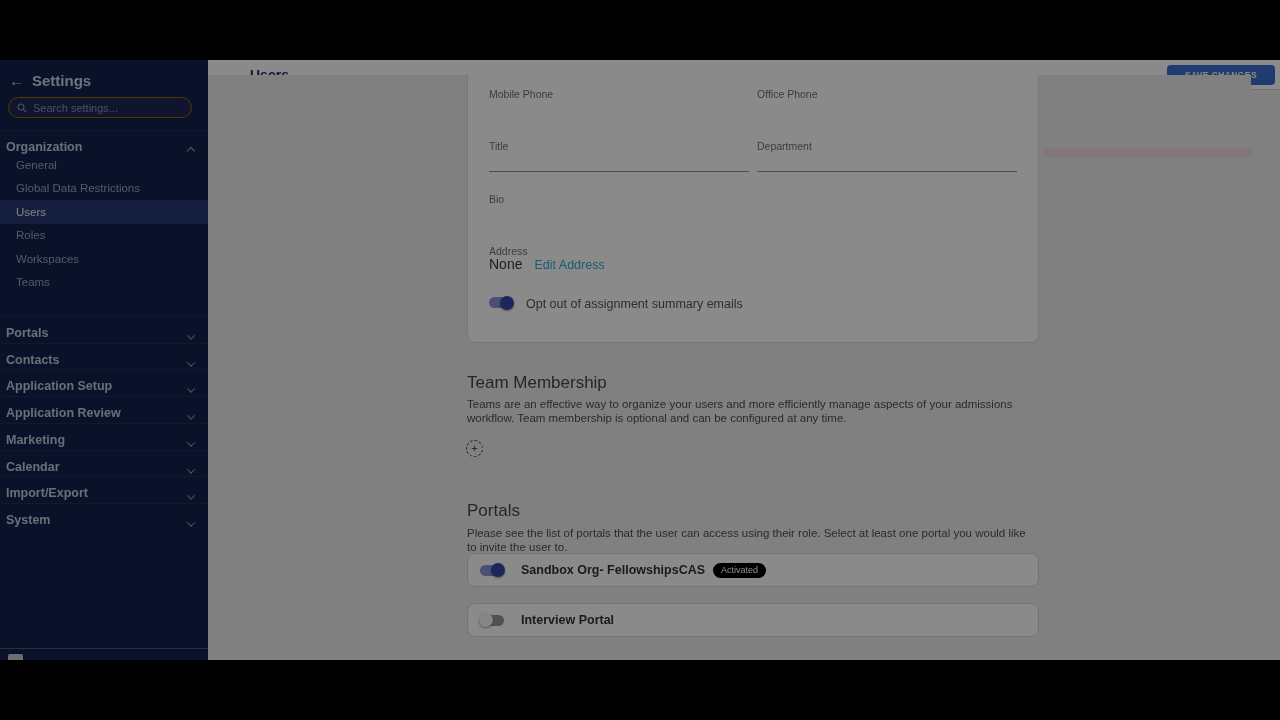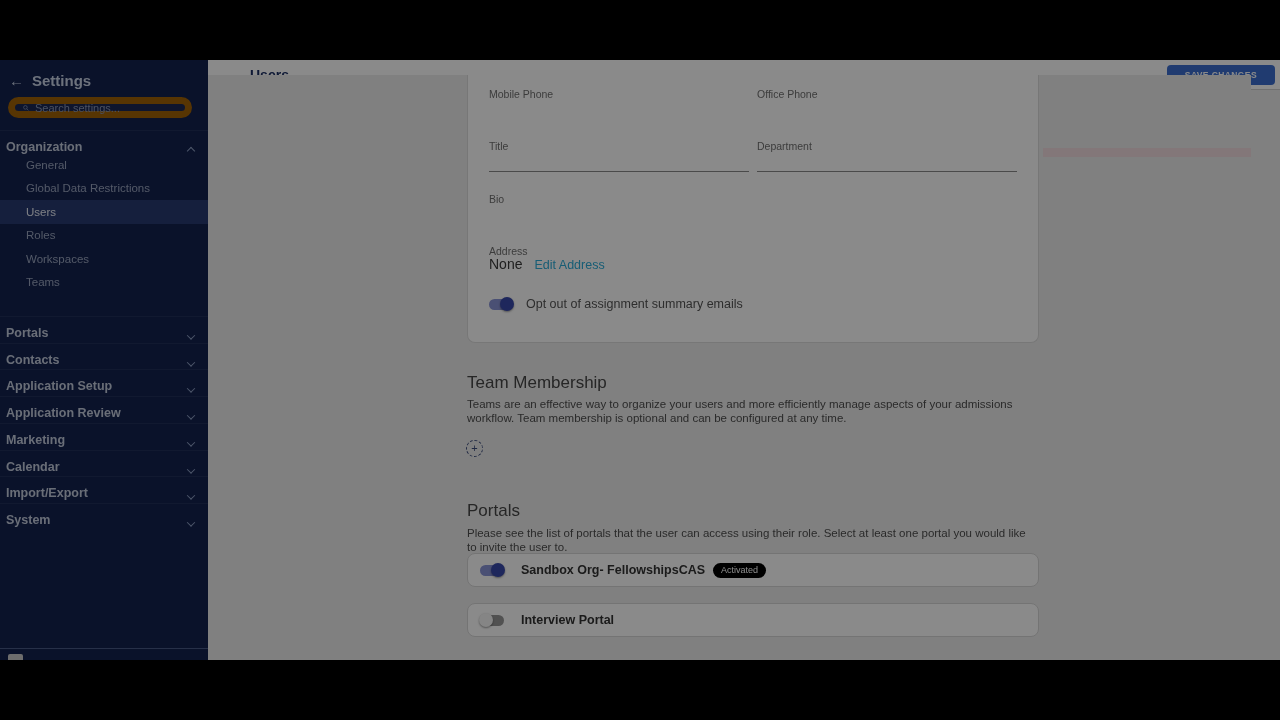--- a/index.html
+++ b/index.html
@@ -5,30 +5,30 @@
   * { margin:0; padding:0; box-sizing:border-box; }
   html,body { width:1280px; height:720px; background:#000; overflow:hidden;
               font-family:"Liberation Sans", sans-serif; }
   .app { position:absolute; left:0; top:60px; width:1280px; height:600px; background:#ededed; }
 
   
   .sidebar { position:absolute; left:0; top:0; width:208px; height:600px; background:#13224f; }
   .sb-header { position:absolute; left:0; top:8px; width:208px; height:24px; display:flex; align-items:center; }
   .sb-back { color:#c6d0e4; font-size:15px; margin-left:9px; cursor:pointer; }
   .sb-title { color:#c9d3e6; font-size:15px; font-weight:bold; margin-left:8px; }
-  .sb-search { position:absolute; left:8px; top:37px; width:184px; height:21px; border:7px solid #a16207;
+  .sb-search { position:absolute; left:8px; top:37px; width:184px; height:21px; border:1px solid #a16207;
                border-radius:11px; display:flex; align-items:center; padding:0 8px; background:rgba(255,255,255,0.03); }
   .sb-search input { flex:1; background:transparent; border:none; outline:none; color:#aeb8d2;
                      font-size:11px; margin-left:6px; font-family:"Liberation Sans", sans-serif; }
   .sb-search input::placeholder { color:#8b96b3; }
   .sb-sec-head { position:absolute; left:0; width:208px; height:24px; display:flex; align-items:flex-end;
                  padding:0 14px 0 6px; cursor:pointer; border-top:1px solid rgba(255,255,255,0.06); }
   .sb-sec-head .lbl { color:#c3cbdd; font-size:12.5px; font-weight:bold; flex:1; }
   .sb-item { position:absolute; left:0; width:208px; height:23.5px; display:flex; align-items:center;
-             padding-left:26px; color:#9aa5bf; font-size:11.5px; cursor:pointer; }
+             padding-left:16px; color:#9aa5bf; font-size:11.5px; cursor:pointer; }
   .sb-item.selected { background:#273a72; color:#e8ecf5; }
   .chev { width:6px; height:6px; border-right:1.5px solid #8fa0c4; border-bottom:1.5px solid #8fa0c4;
           display:inline-block; }
   .chev.down { transform:rotate(45deg) translate(-1px,-1px); }
   .chev.up { transform:rotate(-135deg); }
   .sb-divider { position:absolute; left:0; top:588px; width:208px; border-top:1px solid rgba(140,160,200,0.45); }
   .sb-foot-box { position:absolute; left:8px; top:594px; width:15px; height:6px; background:#c9c9c9; border-radius:2px 2px 0 0; }
 
   
   .topbar { position:absolute; left:208px; top:0; width:1072px; height:30px; background:#ffffff;
@@ -44,21 +44,21 @@
   .faint-band { position:absolute; left:835px; top:73px; width:237px; height:9px; background:#f2dde0; }
 
   .form-card { position:absolute; left:259px; top:0; width:572px; height:268px; background:#ffffff;
                border:1px solid #dcdcdc; border-top:none; border-radius:0 0 8px 8px; }
   .f-label { position:absolute; font-size:10.5px; color:#707070; }
   .f-underline { position:absolute; height:22px; border-bottom:1px solid #8a8a8a; width:260px;
                  background:transparent; }
   .addr-row { position:absolute; left:21px; top:181px; display:flex; align-items:baseline; gap:12px; }
   .addr-none { font-size:14px; color:#3a3a3a; }
   .addr-edit { font-size:12.5px; color:#2bacd8; cursor:pointer; }
-  .optout-row { position:absolute; left:21px; top:222px; display:flex; align-items:center; gap:13px; }
+  .optout-row { position:absolute; left:21px; top:222px; display:flex; gap:13px; }
   .optout-lbl { font-size:12.5px; color:#555; }
 
   
   .switch { position:relative; width:24px; height:11px; border-radius:6px; background:#969696;
             cursor:pointer; flex:0 0 auto; }
   .switch .knob { position:absolute; left:-1px; top:-1.5px; width:14px; height:14px; border-radius:50%;
                   background:#f5f5f5; box-shadow:0 1px 2px rgba(0,0,0,0.4); }
   .switch.on { background:#8a94d6; }
   .switch.on .knob { left:auto; right:-1px; background:#3949ab; }
 

